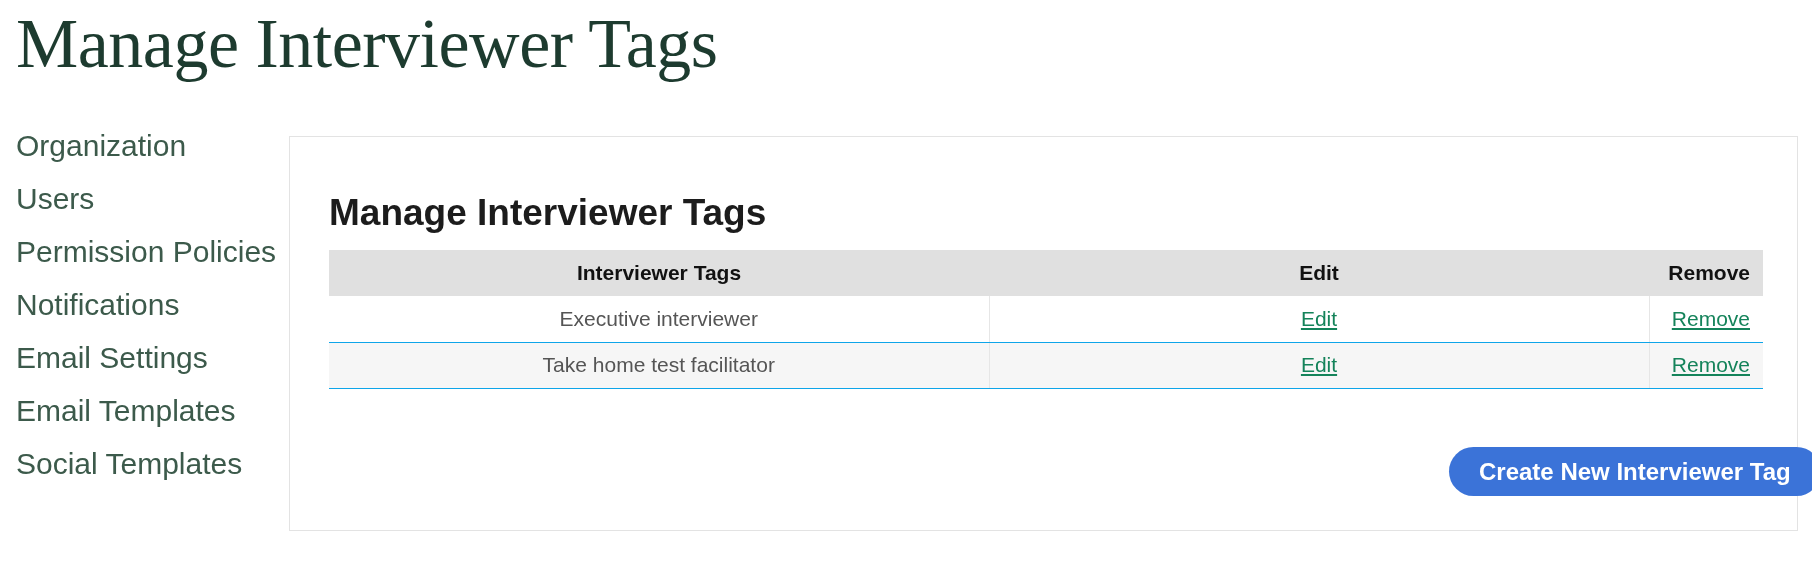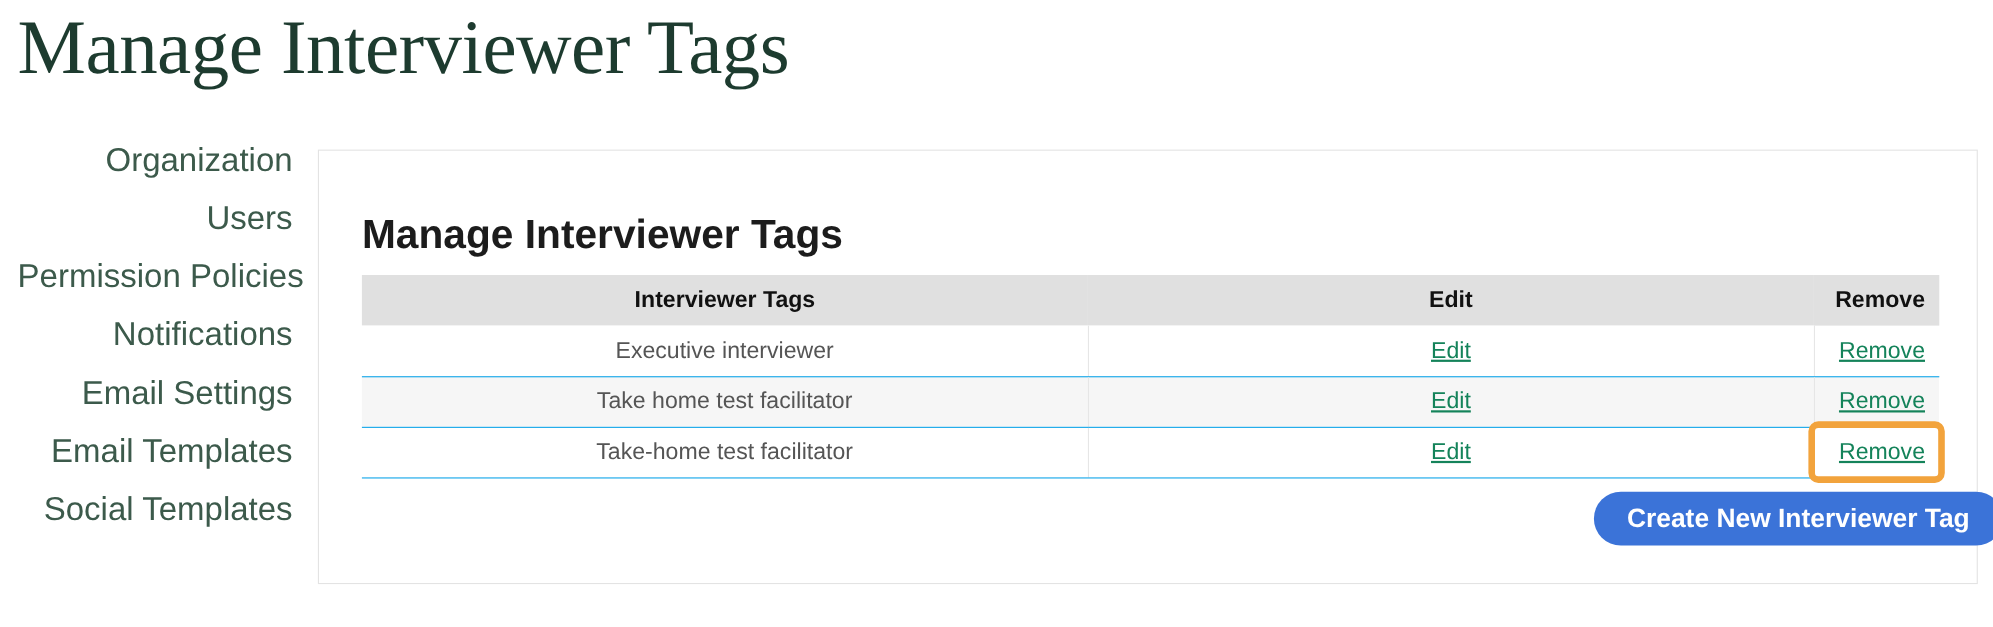--- a/index.html
+++ b/index.html
@@ -29,21 +29,20 @@
     letter-spacing: -0.5px;
     white-space: nowrap;
   }
 
   
   .sidebar {
     position: absolute;
     left: 16px;
     top: 128px;
     width: 250px;
-    text-align: right;
   }
   .sidebar-item {
     font-size: 30px;
     line-height: 36px;
     color: #3c5a4b;
     margin-bottom: 17px;
     white-space: nowrap;
     cursor: pointer;
   }
 
@@ -203,28 +202,19 @@
       <tr class="row-even">
         <td class="cell-tag">Take home test facilitator</td>
         <td class="cell-edit">
           <a class="link-green" href="#">Edit</a>
         </td>
         <td class="cell-remove">
           <a class="link-green" href="#">Remove</a>
         </td>
       </tr>
 
-      <tr class="row-odd">
-        <td class="cell-tag">Take-home test facilitator</td>
-        <td class="cell-edit">
-          <a class="link-green" href="#">Edit</a>
-        </td>
-        <td class="cell-remove highlighted">
-          <a class="link-green" href="#">Remove</a>
-        </td>
-      </tr>
 
     </tbody>
   </table>
 
   <button class="create-btn">Create New Interviewer Tag</button>
 
 </section>
 
 </body></html>

